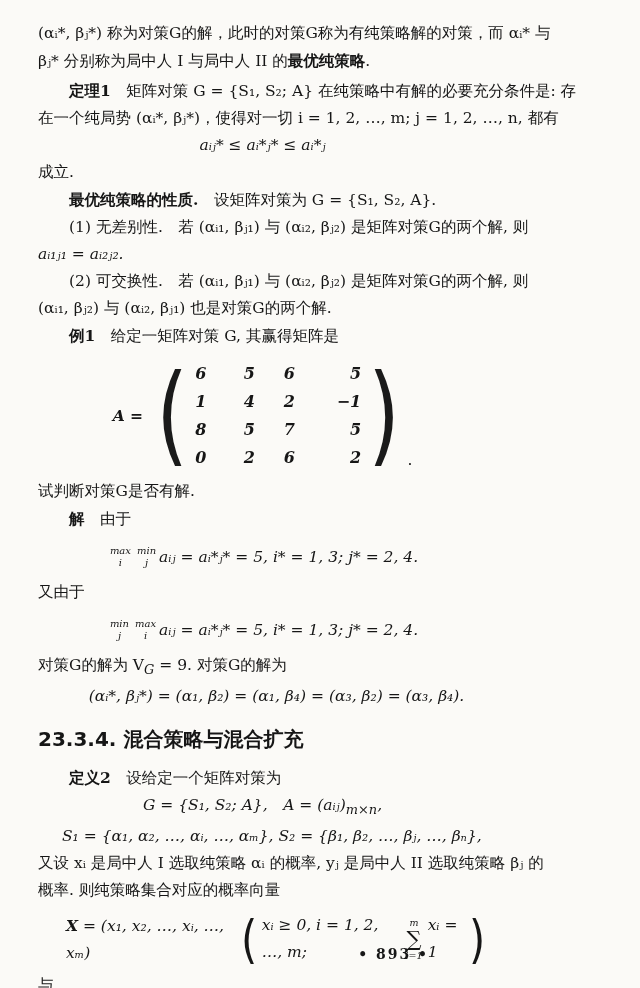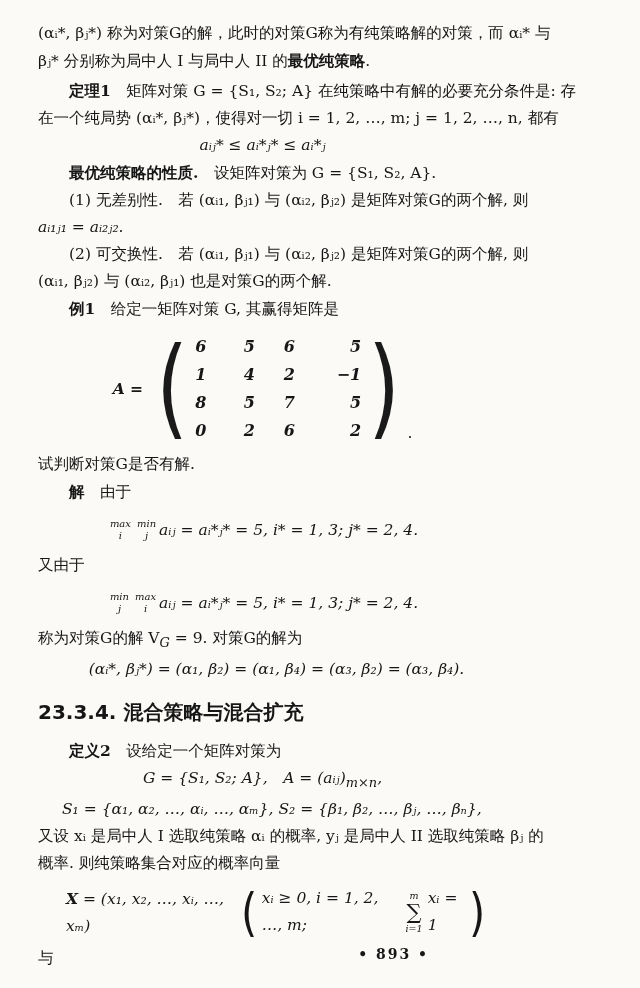--- a/index.html
+++ b/index.html
@@ -72,20 +72,21 @@
 <body>
 
 <div class="page">
 
   <div class="line">(αᵢ*, βⱼ*) 称为对策G的解，此时的对策G称为有纯策略解的对策，而 αᵢ* 与</div>
   <div class="line"><span>βⱼ* 分别称为局中人 I 与局中人 II 的</span><span class="b">最优纯策略</span><span>.</span></div>
 
   <div class="line indent mt2"><span class="b">定理1</span><span>　矩阵对策 G = {S₁, S₂; A} 在纯策略中有解的必要充分条件是: 存</span></div>
   <div class="line">在一个纯局势 (αᵢ*, βⱼ*)，使得对一切 i = 1, 2, …, m;  j = 1, 2, …, n, 都有</div>
   <div class="center math">aᵢⱼ* ≤ aᵢ*ⱼ* ≤ aᵢ*ⱼ</div>
+  <div class="line">成立.</div>
 
   <div class="line indent"><span class="b">最优纯策略的性质.</span><span>　设矩阵对策为 G = {S₁, S₂, A}.</span></div>
   <div class="line indent">(1) 无差别性.　若 (αᵢ₁, βⱼ₁) 与 (αᵢ₂, βⱼ₂) 是矩阵对策G的两个解, 则</div>
   <div class="line math">aᵢ₁ⱼ₁ = aᵢ₂ⱼ₂.</div>
   <div class="line indent">(2) 可交换性.　若 (αᵢ₁, βⱼ₁) 与 (αᵢ₂, βⱼ₂) 是矩阵对策G的两个解, 则</div>
   <div class="line">(αᵢ₁, βⱼ₂) 与 (αᵢ₂, βⱼ₁) 也是对策G的两个解.</div>
 
   <div class="line indent"><span class="b">例1</span><span>　给定一矩阵对策 G, 其赢得矩阵是</span></div>
 
   <div class="matrix-row">
@@ -136,21 +137,21 @@
         <span class="op">min</span>
         <span class="osub">j</span>
       </span>
     <span class="opstack">
         <span class="op">max</span>
         <span class="osub">i</span>
       </span>
     <span> aᵢⱼ = aᵢ*ⱼ* = 5, i* = 1, 3;  j* = 2, 4.</span>
   </div>
 
-  <div class="line"><span>称为对策G的解 V</span><sub class="math">G</sub><span> = 9.  对策G的解为</span></div>
+  <div class="line"><span>对策G的解为 V</span><sub class="math">G</sub><span> = 9.  对策G的解为</span></div>
   <div class="line math" style="padding-left:28px;text-align:center;">(αᵢ*, βⱼ*) = (α₁, β₂) = (α₁, β₄) = (α₃, β₂) = (α₃, β₄).</div>
 
   <div class="sec-heading">23.3.4. 混合策略与混合扩充</div>
 
   <div class="line indent"><span class="b">定义2</span><span>　设给定一个矩阵对策为</span></div>
   <div class="center math"><span>G = {S₁, S₂; A},　A = (aᵢⱼ)</span><sub>m×n</sub><span>,</span></div>
   <div class="line math" style="padding-left:24px;">S₁ = {α₁, α₂, …, αᵢ, …, αₘ},  S₂ = {β₁, β₂, …, βⱼ, …, βₙ},</div>
   <div class="line">又设 xᵢ 是局中人 I 选取纯策略 αᵢ 的概率, yⱼ 是局中人 II 选取纯策略 βⱼ 的</div>
   <div class="line">概率. 则纯策略集合对应的概率向量</div>
 

